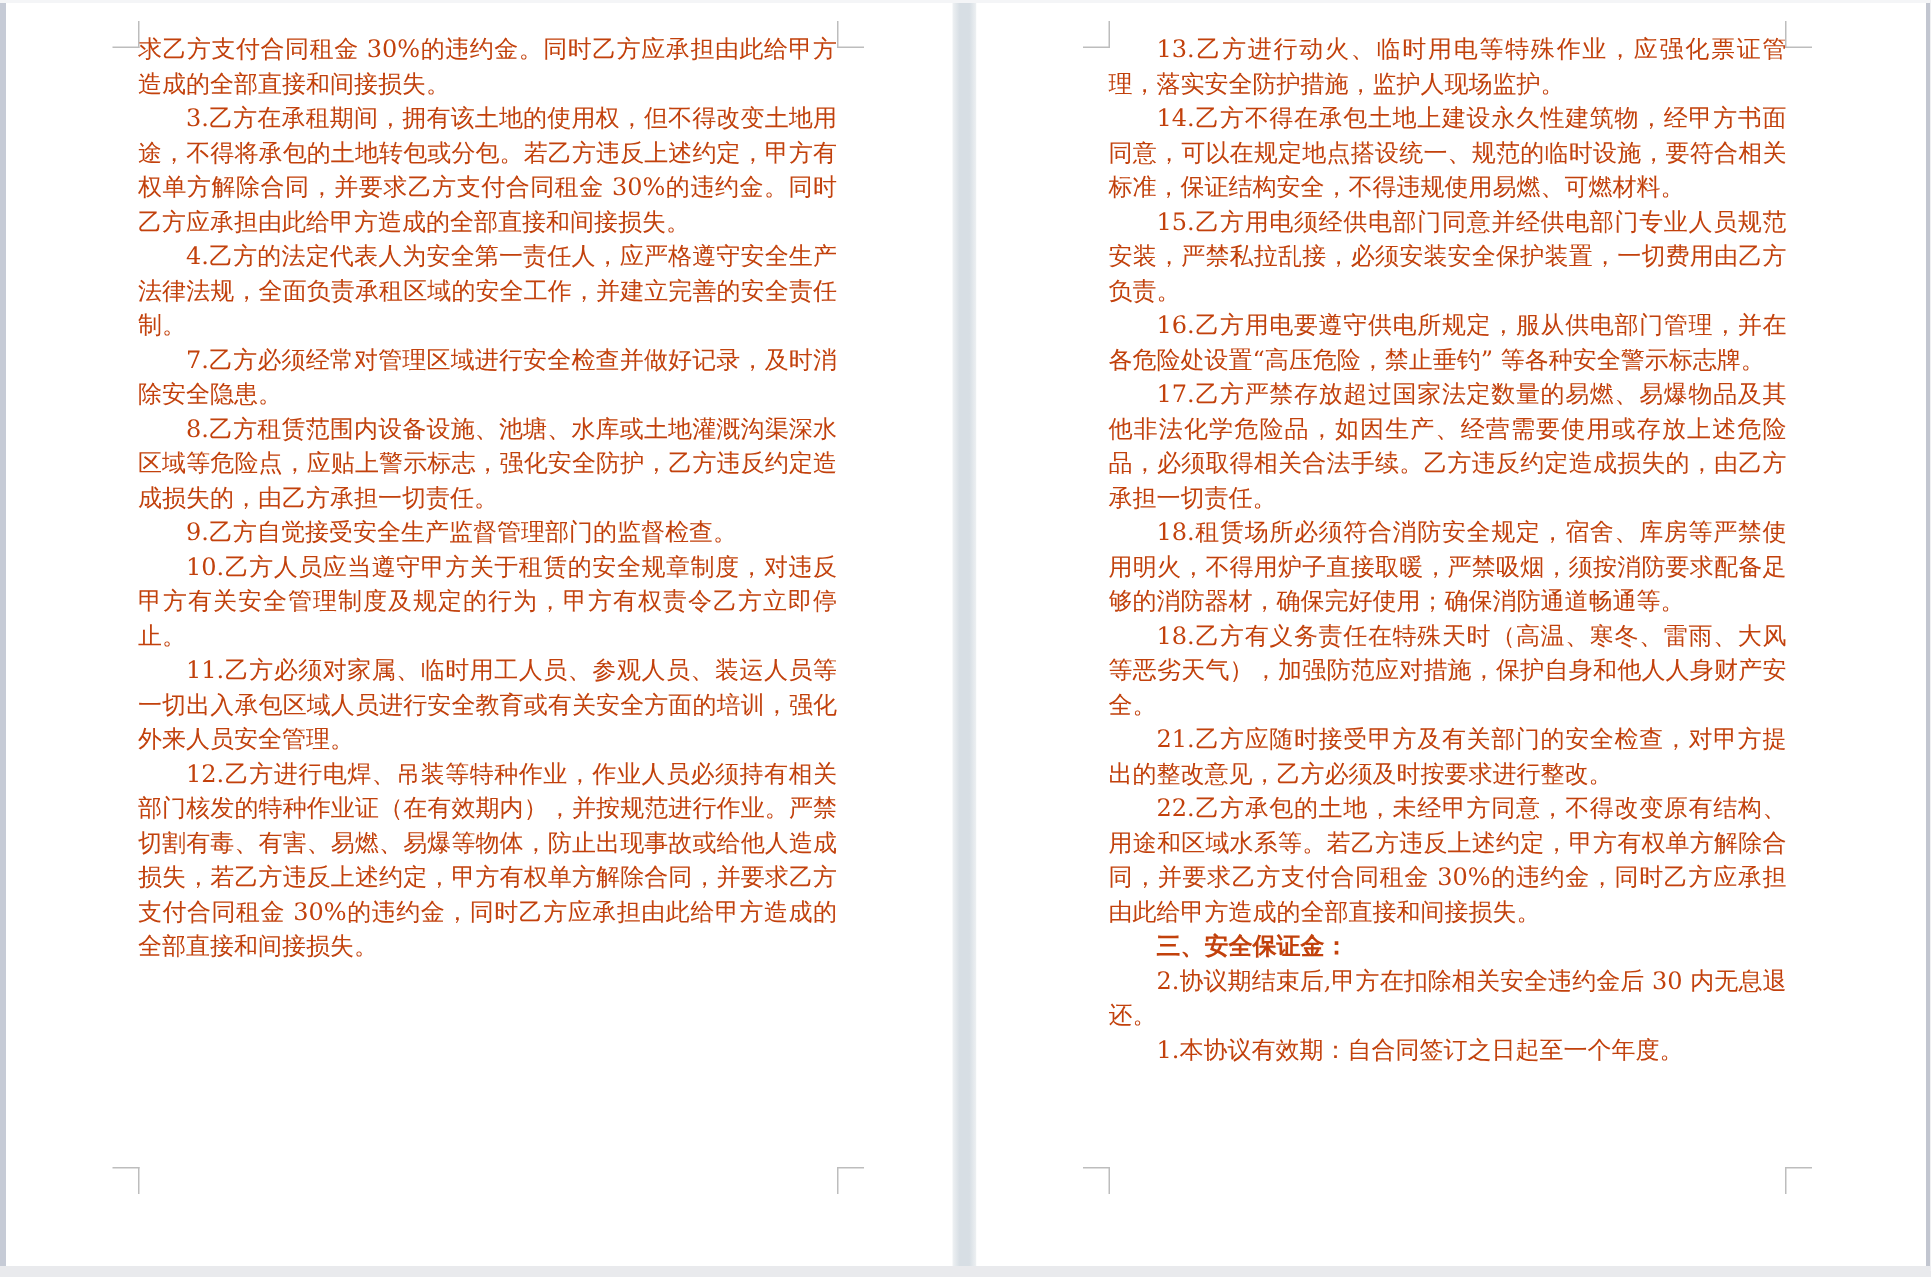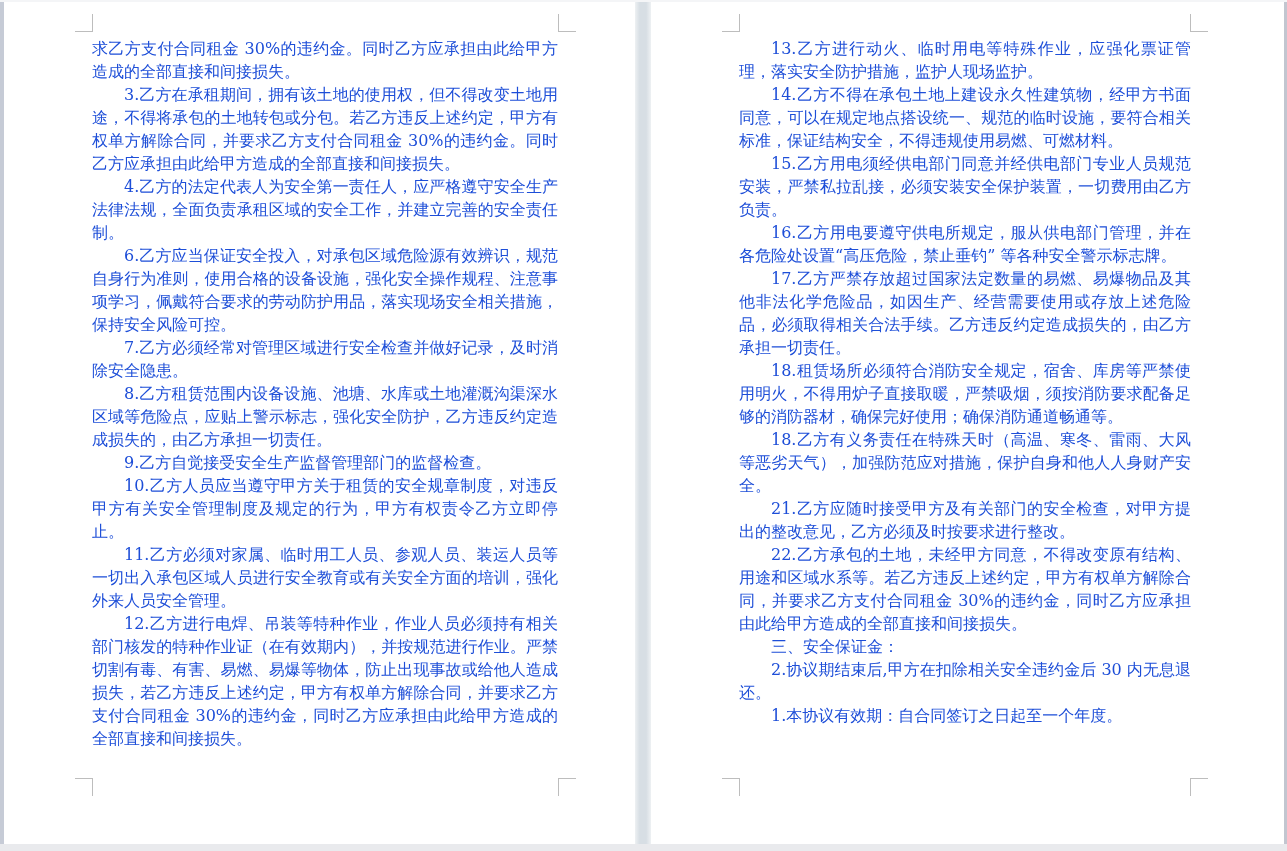--- a/index.html
+++ b/index.html
@@ -18,29 +18,29 @@
   .page-gap{
     position:absolute;left:635px;top:0;width:16px;height:100%;
     background:linear-gradient(90deg,#eef1f3 0%,#d7dee4 30%,#d7dee4 70%,#eef1f3 100%);
   }
   .page{position:absolute;top:2px;height:842px;background:#ffffff}
   .page-1{left:4px;width:631px}
   .page-2{left:651px;width:634px}
 
   
   .page-text{
-    position:absolute;top:37px;
-    font-size:16px;line-height:23px;color:#1d4ed8;
+    position:absolute;top:21px;
+    font-size:16px;line-height:23px;color:#c2410c;
     text-align:justify;
   }
   .left-text{left:92px;width:466px}
   .right-text{left:739px;width:452px}
   .para{margin:0;padding:0;text-indent:2em}
   .cont{text-indent:0}
-  .heading{font-weight:normal}
+  .heading{font-weight:bold}
 
   
   .mark{position:absolute;width:17px;height:17px;border:0 solid #bdbdbd;z-index:4}
   .mark.tl{border-right-width:1px;border-bottom-width:1px}
   .mark.tr{border-left-width:1px;border-bottom-width:1px}
   .mark.bl{border-right-width:1px;border-top-width:1px}
   .mark.br{border-left-width:1px;border-top-width:1px}
 </style>
 </head>
 <body>
@@ -61,21 +61,20 @@
 
 <div class="mark tl" style="left:722px;top:14px"></div>
 <div class="mark tr" style="left:1190px;top:14px"></div>
 <div class="mark bl" style="left:722px;top:778px"></div>
 <div class="mark br" style="left:1190px;top:778px"></div>
 
 <div class="page-text left-text">
   <p class="para cont">求乙方支付合同租金 30%的违约金。同时乙方应承担由此给甲方造成的全部直接和间接损失。</p>
   <p class="para">3.乙方在承租期间，拥有该土地的使用权，但不得改变土地用途，不得将承包的土地转包或分包。若乙方违反上述约定，甲方有权单方解除合同，并要求乙方支付合同租金 30%的违约金。同时乙方应承担由此给甲方造成的全部直接和间接损失。</p>
   <p class="para">4.乙方的法定代表人为安全第一责任人，应严格遵守安全生产法律法规，全面负责承租区域的安全工作，并建立完善的安全责任制。</p>
-  <p class="para">6.乙方应当保证安全投入，对承包区域危险源有效辨识，规范自身行为准则，使用合格的设备设施，强化安全操作规程、注意事项学习，佩戴符合要求的劳动防护用品，落实现场安全相关措施，保持安全风险可控。</p>
   <p class="para">7.乙方必须经常对管理区域进行安全检查并做好记录，及时消除安全隐患。</p>
   <p class="para">8.乙方租赁范围内设备设施、池塘、水库或土地灌溉沟渠深水区域等危险点，应贴上警示标志，强化安全防护，乙方违反约定造成损失的，由乙方承担一切责任。</p>
   <p class="para">9.乙方自觉接受安全生产监督管理部门的监督检查。</p>
   <p class="para">10.乙方人员应当遵守甲方关于租赁的安全规章制度，对违反甲方有关安全管理制度及规定的行为，甲方有权责令乙方立即停止。</p>
   <p class="para">11.乙方必须对家属、临时用工人员、参观人员、装运人员等一切出入承包区域人员进行安全教育或有关安全方面的培训，强化外来人员安全管理。</p>
   <p class="para">12.乙方进行电焊、吊装等特种作业，作业人员必须持有相关部门核发的特种作业证（在有效期内），并按规范进行作业。严禁切割有毒、有害、易燃、易爆等物体，防止出现事故或给他人造成损失，若乙方违反上述约定，甲方有权单方解除合同，并要求乙方支付合同租金 30%的违约金，同时乙方应承担由此给甲方造成的全部直接和间接损失。</p>
 </div>
 
 <div class="page-text right-text">
   <p class="para">13.乙方进行动火、临时用电等特殊作业，应强化票证管理，落实安全防护措施，监护人现场监护。</p>

